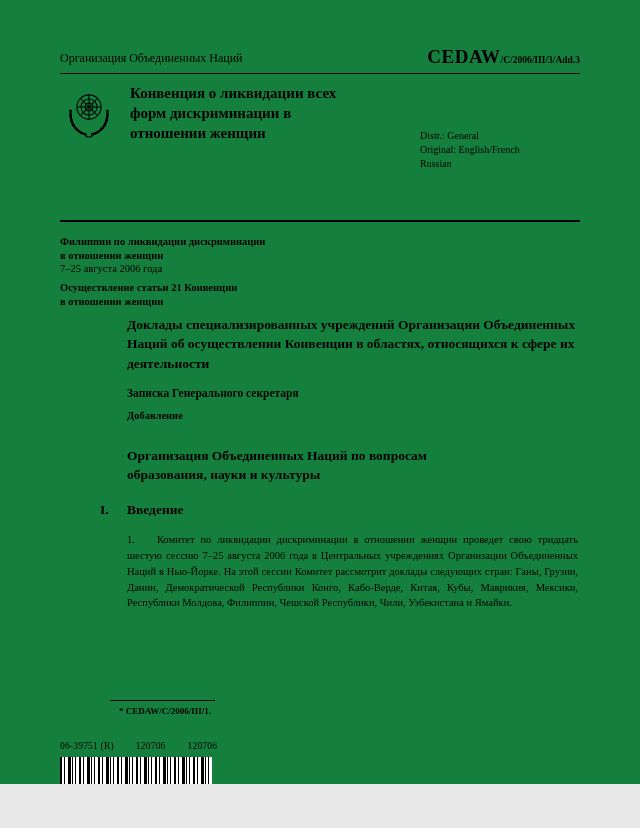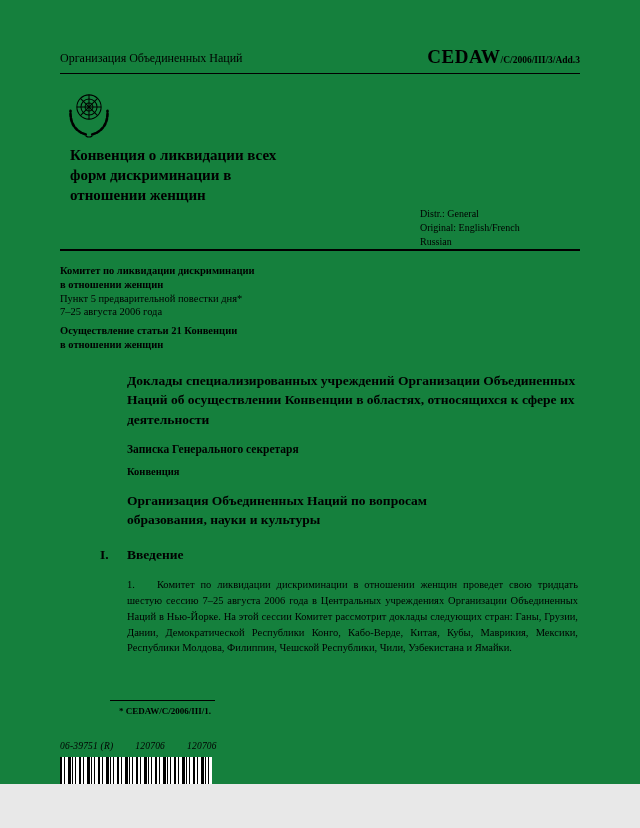--- a/index.html
+++ b/index.html
@@ -27,61 +27,61 @@
   .org-name { font-size: 12px; padding-bottom: 2px; }
   .doc-symbol { font-weight: bold; white-space: nowrap; }
   .sym-main { font-size: 19px; letter-spacing: 0.5px; }
   .sym-suffix { font-size: 9.5px; }
   
   .masthead {
     margin: 10px 60px 0 60px;
     display: flex;
     align-items: flex-start;
     min-height: 136px;
-    flex-direction: column;
   }
   .emblem { width: 60px; flex: 0 0 60px; padding-top: 2px; }
   .conv-title {
     width: 225px;
     margin-left: 10px;
     font-weight: bold;
     font-size: 15px;
     line-height: 1.32;
   }
   .distr-block {
     margin-left: auto;
     width: 160px;
     font-size: 10px;
     line-height: 1.4;
     padding-top: 2px;
+    margin-top: 43px;
   }
   .thick-rule {
     margin: 0 60px;
     border-top: 2.5px solid #000;
   }
   
   .session {
     margin: 13px 60px 0 60px;
     font-size: 10.5px;
     line-height: 1.3;
   }
   .session .b { font-weight: bold; }
   .session .grp { margin-top: 5px; }
   
   .body-block { margin: 0 62px 0 127px; }
   .doc-title {
-    margin-top: 20px;
+    margin-top: 7px;
     font-weight: bold;
     font-size: 13.5px;
     line-height: 1.42;
   }
   .sg-note { margin-top: 14px; font-weight: bold; font-size: 11.5px; }
   .addendum { margin-top: 11px; font-weight: bold; font-size: 10.5px; }
   .agency-title {
-    margin-top: 15px;
+    margin-top: 26px;
     font-weight: bold;
     font-size: 13.5px;
     line-height: 1.4;
     width: 380px;
   }
   .section-heading {
     margin-top: 18px;
     margin-left: -27px;
     display: flex;
     font-weight: bold;
@@ -105,21 +105,20 @@
   }
   .footnote-rule { width: 105px; border-top: 1px solid #000; margin-bottom: 5px; }
   .footnote-text { padding-left: 9px; }
   
   .footer-line {
     position: absolute;
     left: 60px;
     top: 741px;
     font-size: 9.5px;
     letter-spacing: 0.2px;
-    font-style: italic;
   }
   .footer-line span { margin-right: 22px; }
   .barcode {
     position: absolute;
     left: 60px;
     top: 757px;
     width: 152px;
     height: 29px;
     background: repeating-linear-gradient(90deg,
       #000 0px, #000 2px,
@@ -167,32 +166,31 @@
     <div class="distr-block">
       <div>Distr.: General</div>
       <div>Original: English/French</div>
       <div>Russian</div>
     </div>
   </div>
 
   <div class="thick-rule"></div>
 
   <div class="session">
-    <div class="b">Комитет по ликвидации дискриминации</div>
+    <div class="b">Филиппин по ликвидации дискриминации</div>
     <div class="b">в отношении женщин</div>
-    <div>Пункт 5 предварительной повестки дня*</div>
     <div>7–25 августа 2006 года</div>
     <div class="b grp">Осуществление статьи 21 Конвенции</div>
     <div class="b">в отношении женщин</div>
   </div>
 
   <div class="body-block">
     <div class="doc-title">Доклады специализированных учреждений Организации Объединенных Наций об осуществлении Конвенции в областях, относящихся к сфере их деятельности</div>
     <div class="sg-note">Записка Генерального секретаря</div>
-    <div class="addendum">Конвенция</div>
+    <div class="addendum">Добавление</div>
     <div class="agency-title">Организация Объединенных Наций по вопросам образования, науки и культуры</div>
 
     <div class="section-heading">
       <span class="section-num">I.</span>
       <span>Введение</span>
     </div>
 
     <div class="para">
       <span class="para-num">1.</span><span>Комитет по ликвидации дискриминации в отношении женщин проведет свою тридцать шестую сессию 7–25 августа 2006 года в Центральных учреждениях Организации Объединенных Наций в Нью-Йорке. На этой сессии Комитет рассмотрит доклады следующих стран: Ганы, Грузии, Дании, Демократической Республики Конго, Кабо-Верде, Китая, Кубы, Маврикия, Мексики, Республики Молдова, Филиппин, Чешской Республики, Чили, Узбекистана и Ямайки.</span>
     </div>

